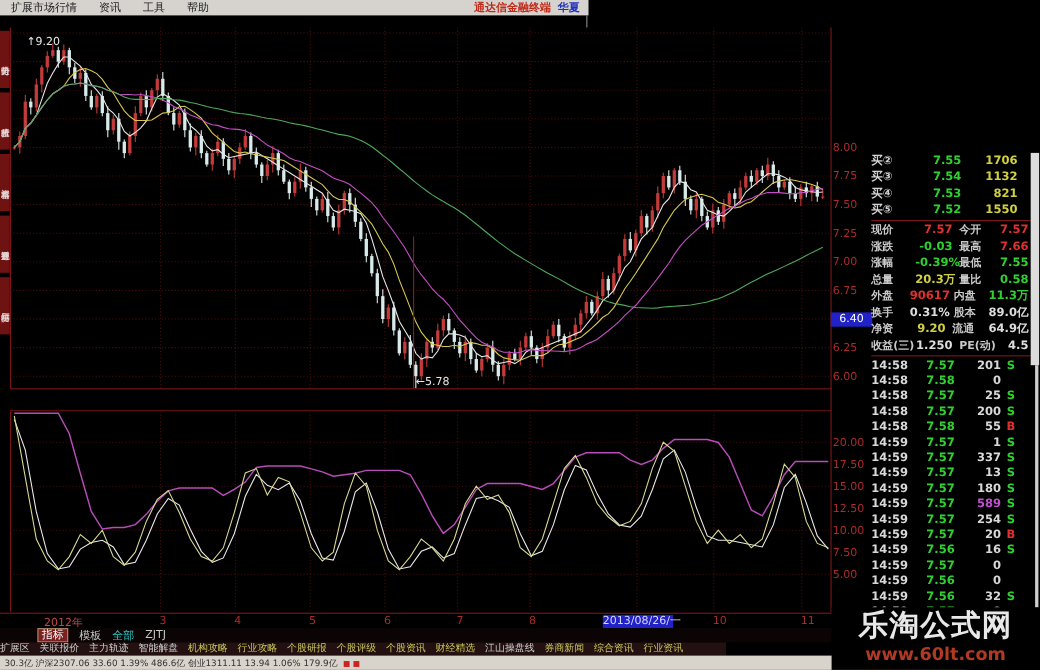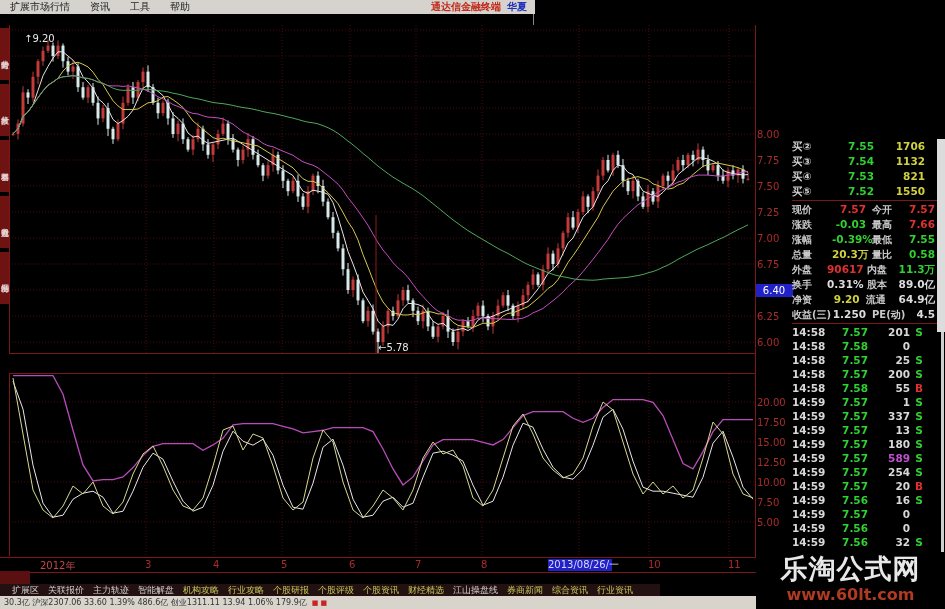--- a/index.html
+++ b/index.html
@@ -53,21 +53,21 @@
     color:#d8d8ff;font-size:10px;text-align:center;line-height:12px;white-space:nowrap;}
   
   #tabs-row{position:absolute;left:0;top:571px;width:756px;height:13px;background:#0a0404;
     display:flex;align-items:center;font-size:10px;gap:10px;padding-left:34px;box-sizing:border-box;}
   .btab{color:#c8c8c8;white-space:nowrap;}
   .btab.active{background:#7a2020;border:1px solid #a86;color:#fff;padding:0 3px;line-height:11px;}
   .btab.accent{color:#2cc8c8;}
   #corner-chip{position:absolute;left:0;top:571px;width:30px;height:13px;background:#5a1010;}
   
   #toolbar{position:absolute;left:0;top:584px;width:660px;height:12px;background:#231010;
-    display:flex;align-items:flex-start;font-size:9px;gap:9px;padding-left:12px;box-sizing:border-box;white-space:nowrap;}
+    display:flex;align-items:flex-end;font-size:9px;gap:9px;padding-left:0;box-sizing:border-box;white-space:nowrap;}
   .tb-item{color:#cfcfcf;}
   .tb-item.y{color:#c8c85a;}
   
   #statusbar{position:absolute;left:0;top:596px;width:878px;height:13px;background:#d8d4cc;
     font-size:8px;color:#333;display:flex;align-items:center;padding:0 4px;box-sizing:border-box;}
   #statusbar .sq{color:#c22;margin:0 5px;font-size:7px;}
   #statusbar .server{color:#a22;margin-left:auto;margin-right:70px;}
   
   #panel{position:absolute;left:792px;top:139px;width:145px;font-size:10.5px;font-weight:600;}
   .prow{display:flex;height:15px;line-height:15px;white-space:nowrap;}
@@ -498,20 +498,26 @@
       <div class="dlab" style="left: 213px;">4</div>
       <div class="dlab" style="left: 281px;">5</div>
       <div class="dlab" style="left: 349px;">6</div>
       <div class="dlab" style="left: 415px;">7</div>
       <div class="dlab" style="left: 481px;">8</div>
       <div class="dlab" style="left: 648px;">10</div>
       <div class="dlab" style="left: 728px;">11</div>
     </div>
 
   <div id="corner-chip"></div>
+  <div id="tabs-row">
+      <div class="btab active">指标</div>
+      <div class="btab">模板</div>
+      <div class="btab accent">全部</div>
+      <div class="btab">ZJTJ</div>
+    </div>
 
   <div id="toolbar">
       <div class="tb-item">扩展区</div>
       <div class="tb-item">关联报价</div>
       <div class="tb-item">主力轨迹</div>
       <div class="tb-item">智能解盘</div>
       <div class="tb-item y">机构攻略</div>
       <div class="tb-item y">行业攻略</div>
       <div class="tb-item y">个股研报</div>
       <div class="tb-item y">个股评级</div>

